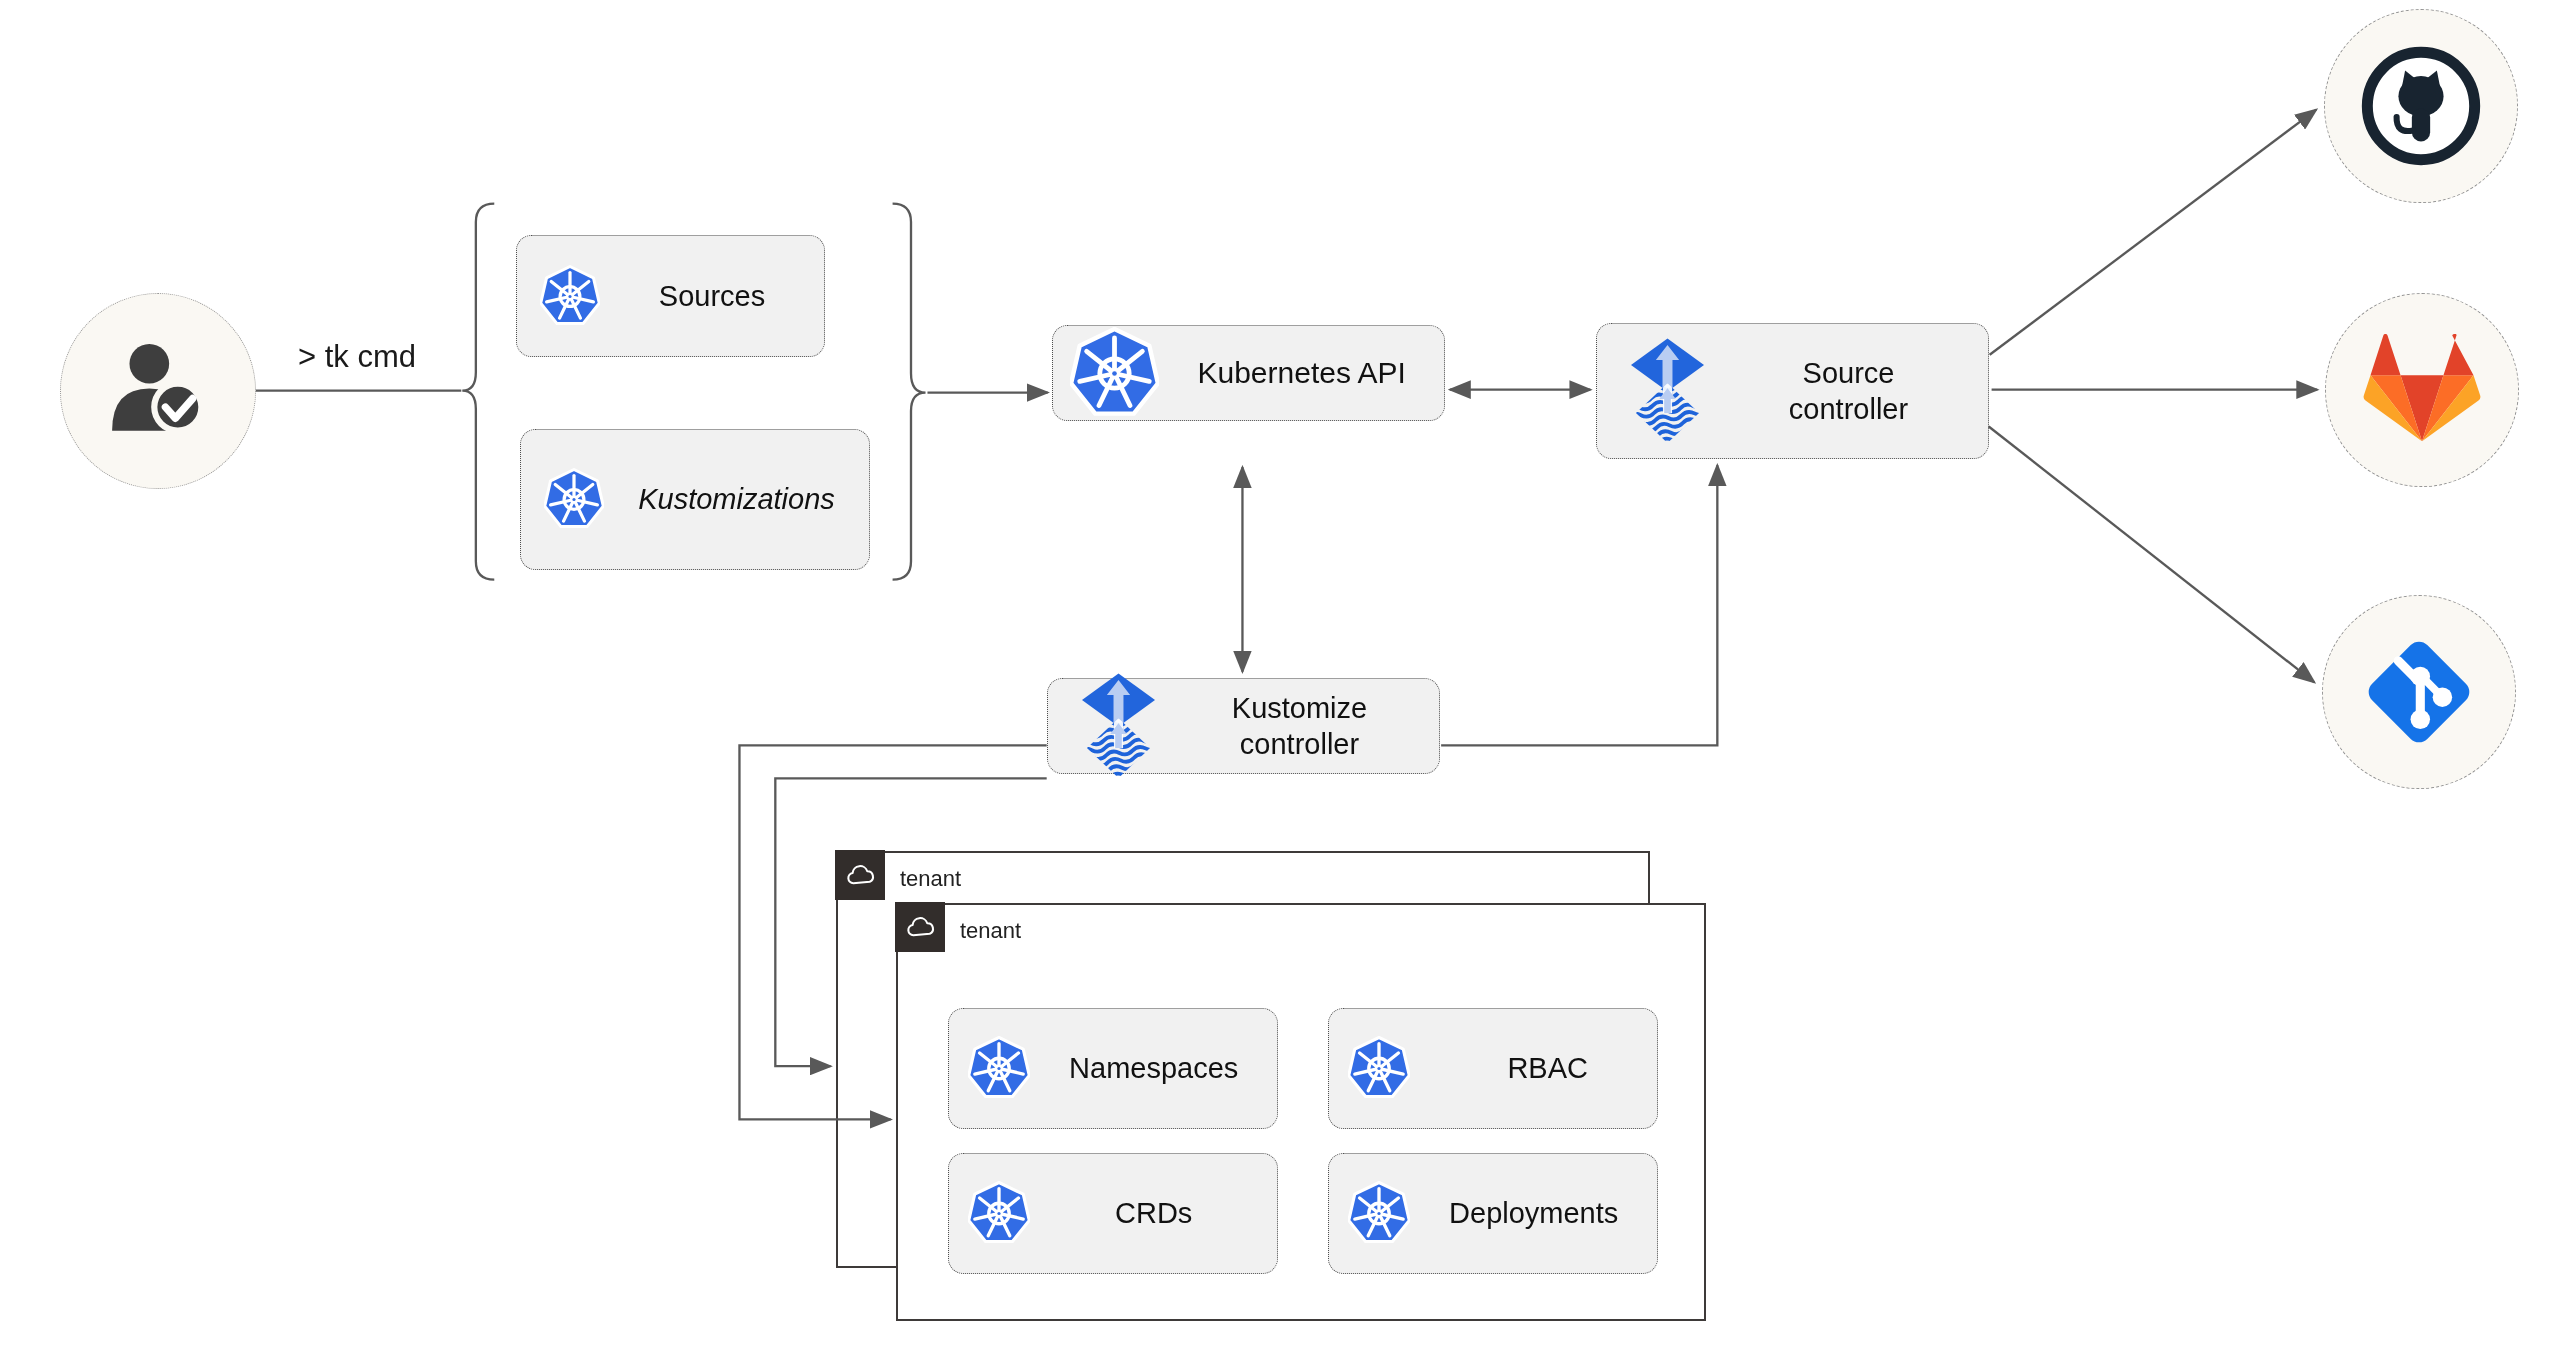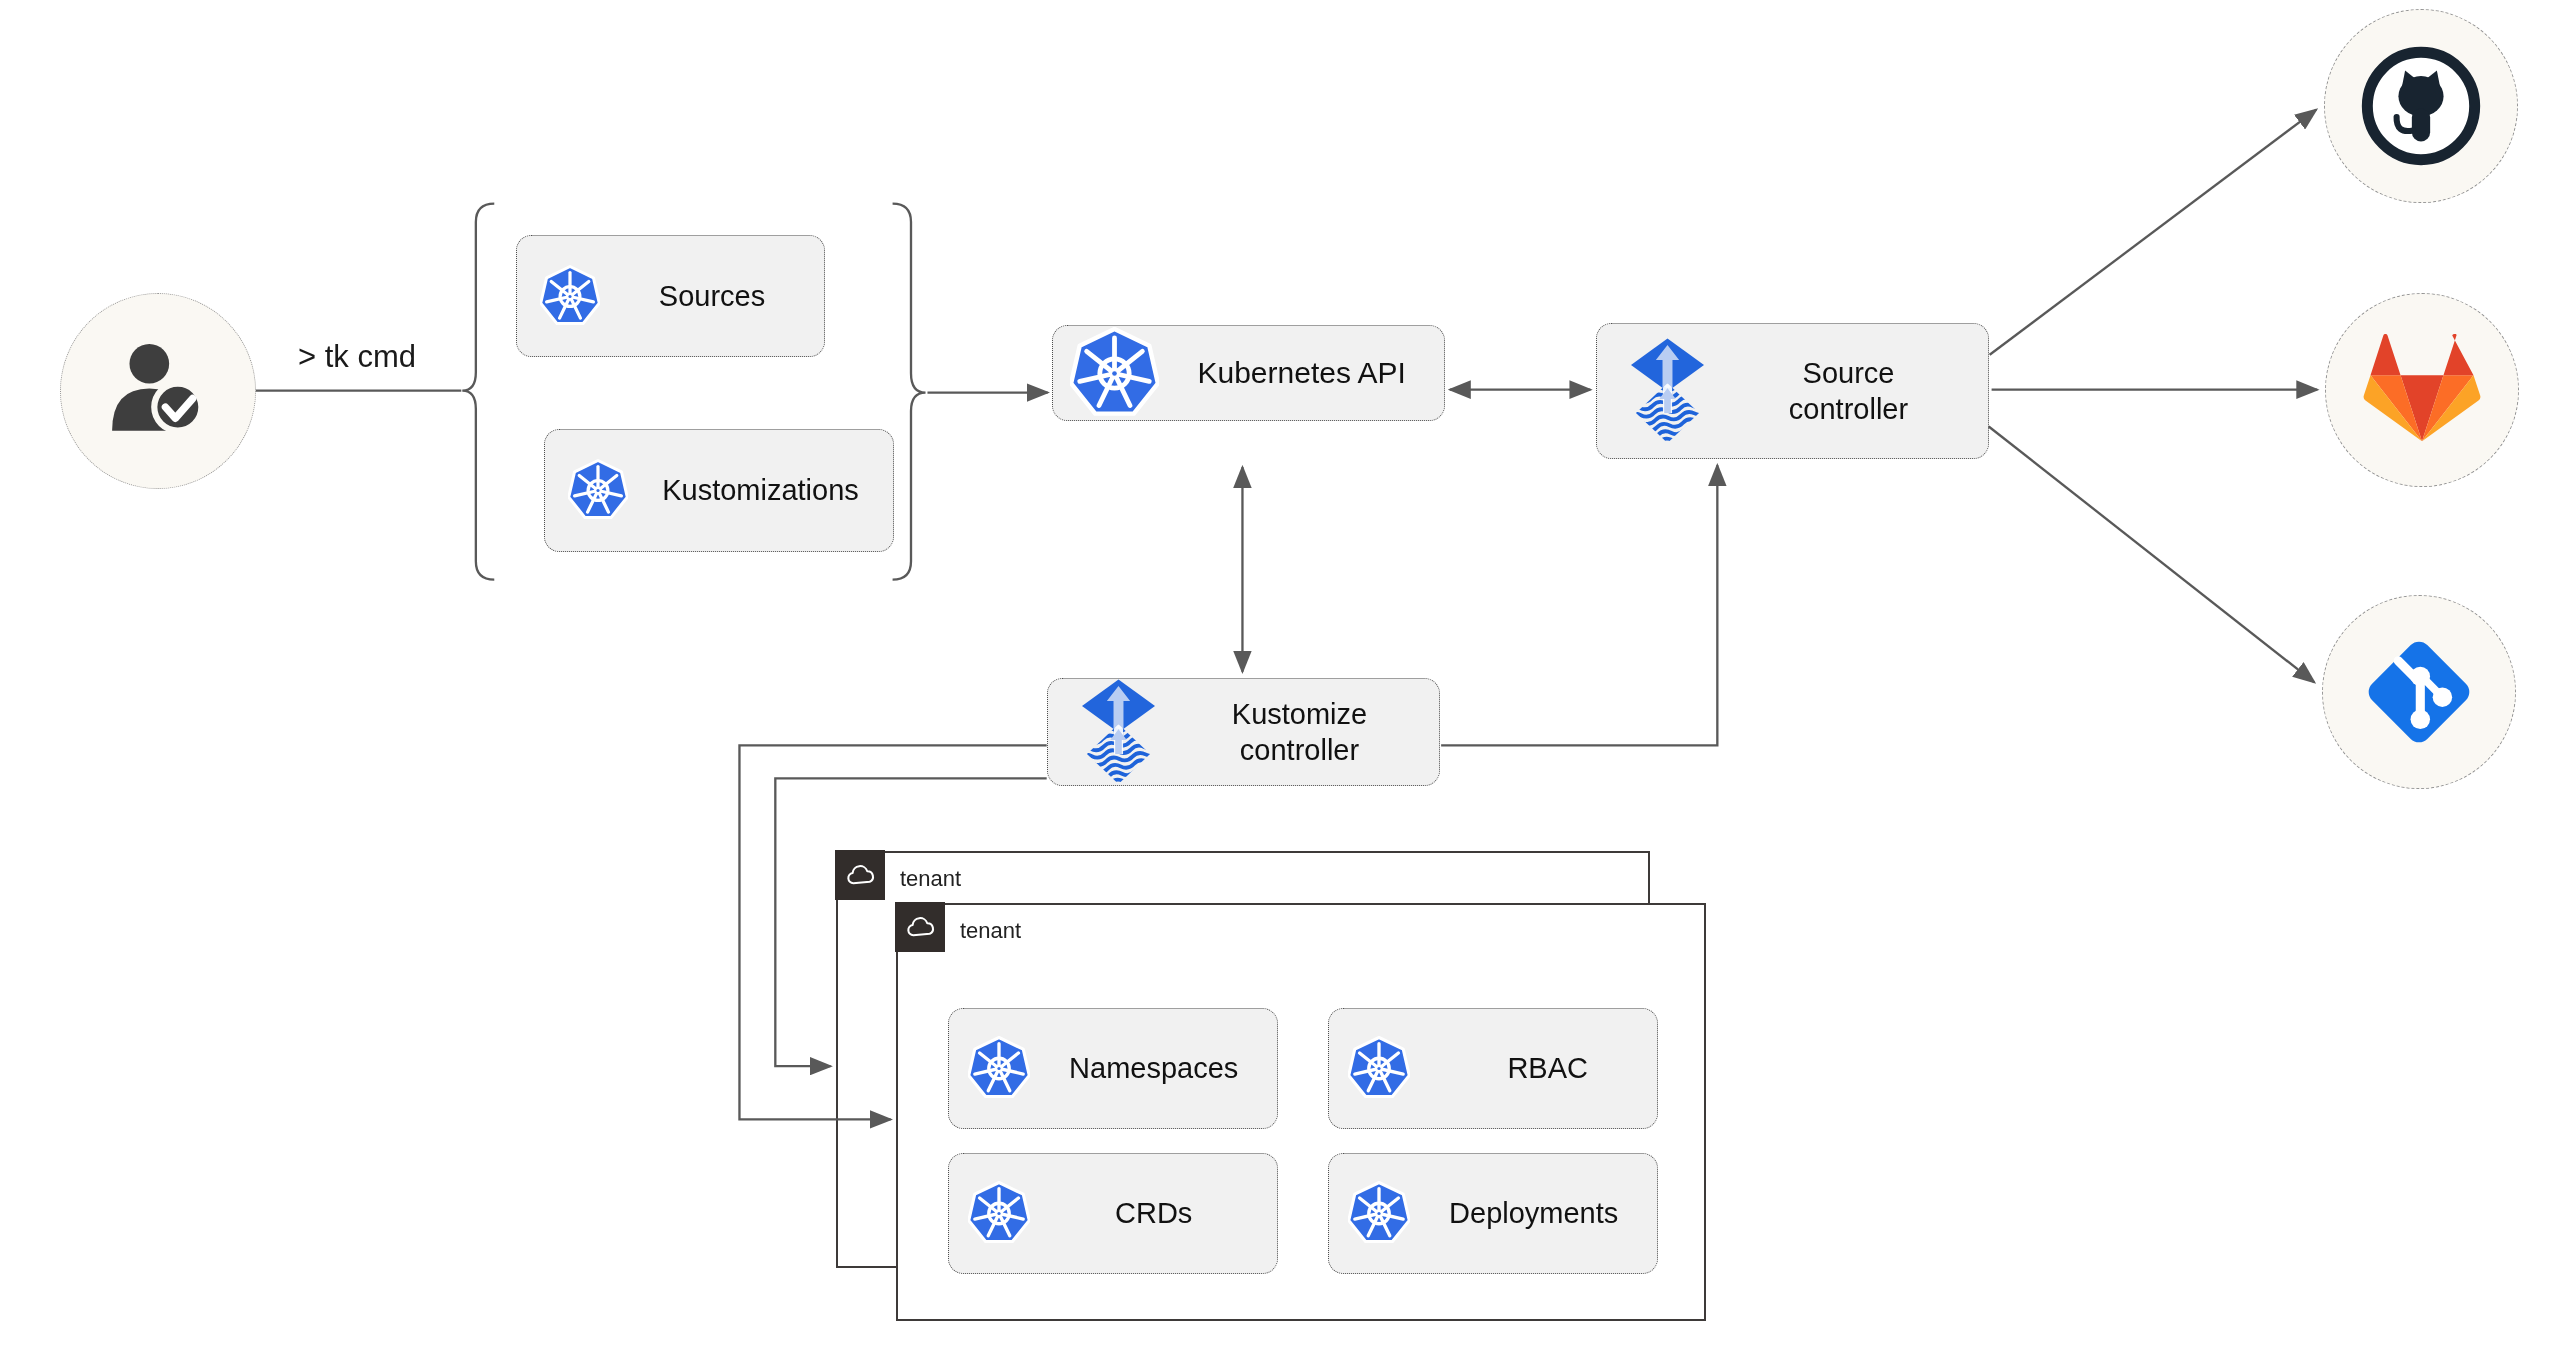--- a/index.html
+++ b/index.html
@@ -173,42 +173,42 @@
       </svg>
   </div>
   <div class="cmd" style="left:262px;top:339px;width:190px;">&gt; tk cmd</div>
 
   <div class="node" style="left:516px;top:235px;width:309px;height:122px;">
     <svg class="ico" width="60" height="63" style="margin-left:23px" viewBox="0 0 62 65">
         <use href="#sym-k8s"></use>
       </svg>
     <span class="lbl">Sources</span>
   </div>
-  <div class="node" style="left:544px;top:429px;width:350px;height:123px;">
+  <div class="node" style="left:520px;top:429px;width:350px;height:141px;font-style:italic;">
     <svg class="ico" width="60" height="63" style="margin-left:23px" viewBox="0 0 62 65">
         <use href="#sym-k8s"></use>
       </svg>
     <span class="lbl">Kustomizations</span>
   </div>
 
   <div class="node" style="left:1052px;top:325px;width:393px;height:96px;">
     <svg class="ico" width="89" height="93" style="margin-left:17.4px" viewBox="0 0 92 96">
         <use href="#sym-k8s"></use>
       </svg>
     <span class="lbl" style="font-size:30px">Kubernetes API</span>
   </div>
 
   <div class="node node-ctrl" style="left:1596px;top:323px;width:393px;height:136px;">
     <svg class="ico" width="83" height="113" style="margin-left:29px" viewBox="0 0 86 117">
         <use href="#sym-flux"></use>
       </svg>
     <span class="lbl">Source controller</span>
   </div>
 
-  <div class="node node-ctrl" style="left:1047px;top:678px;width:393px;height:108px;">
+  <div class="node node-ctrl" style="left:1047px;top:678px;width:393px;height:96px;">
     <svg class="ico" width="83" height="113" style="margin-left:29px" viewBox="0 0 86 117">
         <use href="#sym-flux"></use>
       </svg>
     <span class="lbl">Kustomize controller</span>
   </div>
 
   <div class="circ" style="left:2324px;top:8.7px;width:194px;height:194px;">
     <svg width="122" height="122" viewBox="0 0 126 126">
         <use href="#sym-github"></use>
       </svg>

